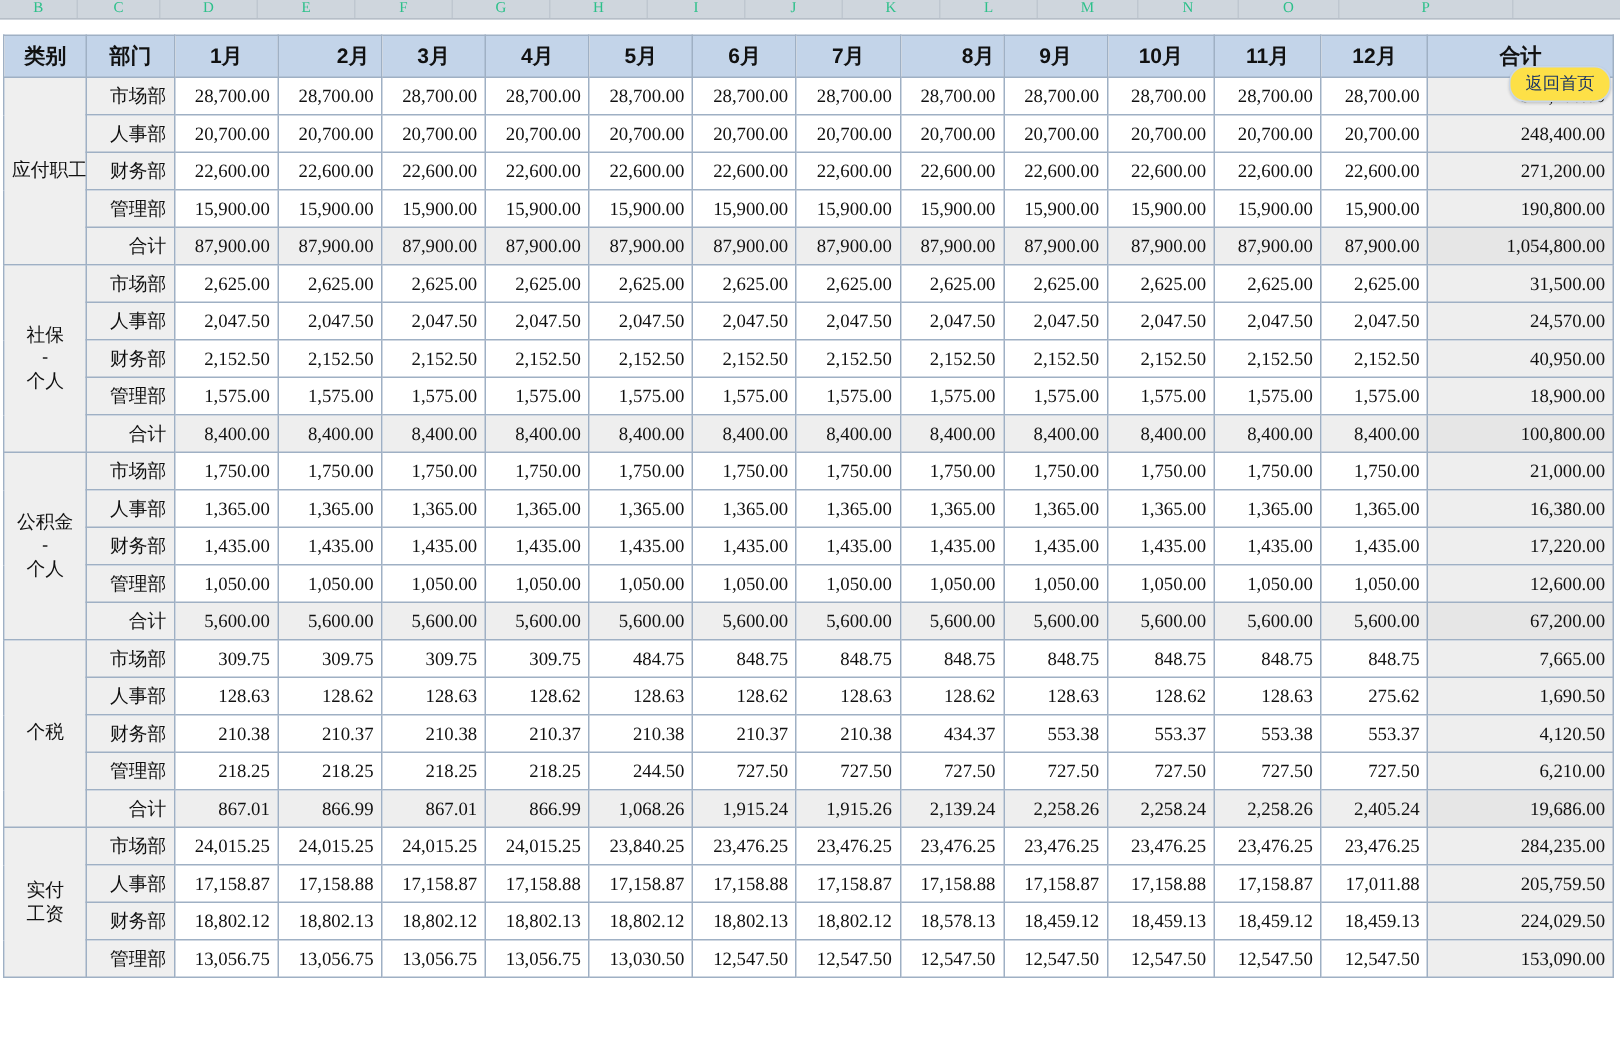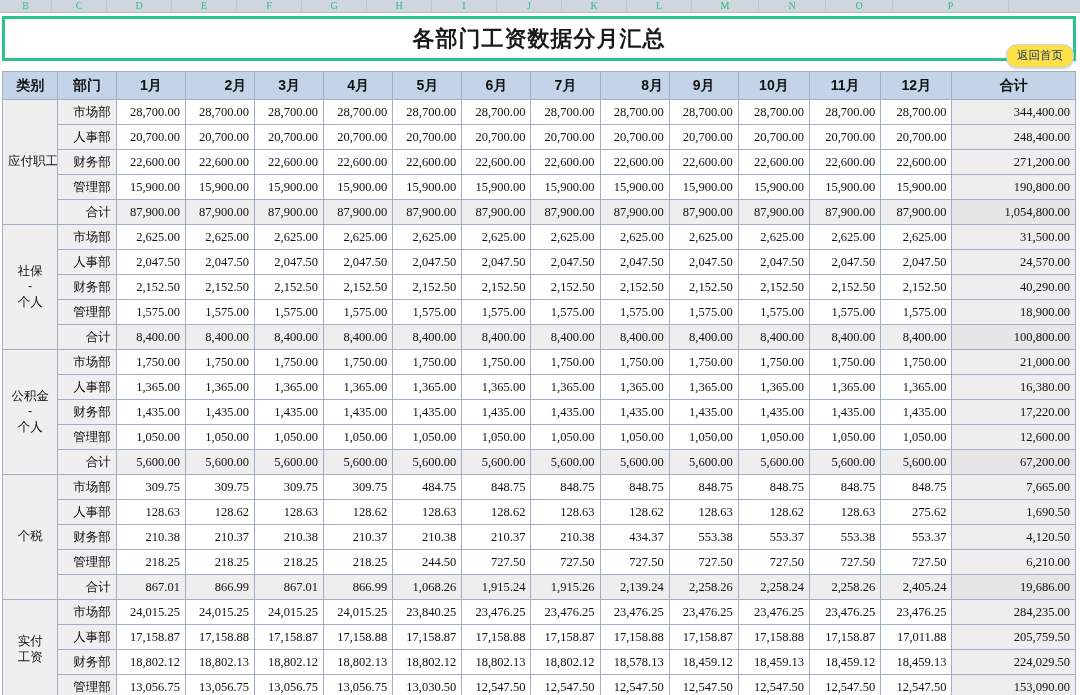--- a/index.html
+++ b/index.html
@@ -138,23 +138,20 @@
       <div class="col-letter" style="width: 65px;">I</div>
       <div class="col-letter" style="width: 65px;">J</div>
       <div class="col-letter" style="width: 65px;">K</div>
       <div class="col-letter" style="width: 65px;">L</div>
       <div class="col-letter" style="width: 67px;">M</div>
       <div class="col-letter" style="width: 67px;">N</div>
       <div class="col-letter" style="width: 67px;">O</div>
       <div class="col-letter" style="width: 116px;">P</div>
     </div>
 
-  <div class="title-wrap">
-    <div class="title-text">各部门工资数据分月汇总</div>
-  </div>
 
   <div class="home-btn">返回首页</div>
 
   <div class="tbl-wrap">
     <table class="sheet">
       <thead>
         <tr id="headRow">
             <th style="width: 52px;">类别</th>
             <th style="width: 55px;">部门</th>
             <th style="width: 65px;">1月</th>
@@ -294,21 +291,21 @@
             <td class="num">2,152.50</td>
             <td class="num">2,152.50</td>
             <td class="num">2,152.50</td>
             <td class="num">2,152.50</td>
             <td class="num">2,152.50</td>
             <td class="num">2,152.50</td>
             <td class="num">2,152.50</td>
             <td class="num">2,152.50</td>
             <td class="num">2,152.50</td>
             <td class="num">2,152.50</td>
-            <td class="total">40,290.00</td>
+            <td class="total">40,950.00</td>
           </tr>
           <tr>
             <td class="dept">管理部</td>
             <td class="num">1,575.00</td>
             <td class="num">1,575.00</td>
             <td class="num">1,575.00</td>
             <td class="num">1,575.00</td>
             <td class="num">1,575.00</td>
             <td class="num">1,575.00</td>
             <td class="num">1,575.00</td>

